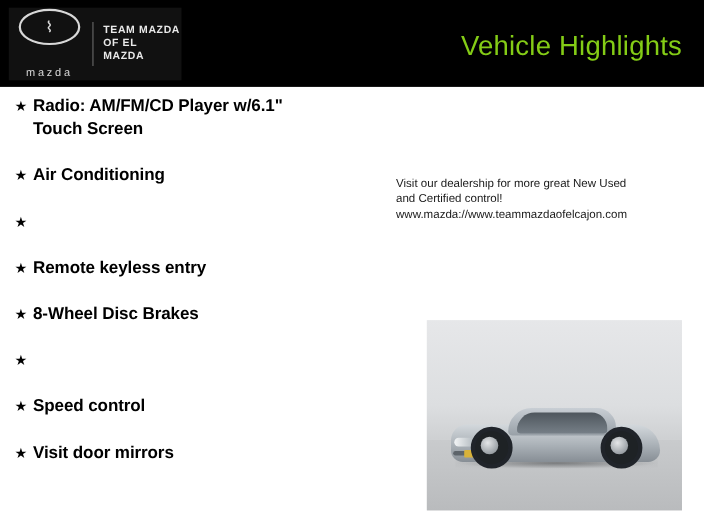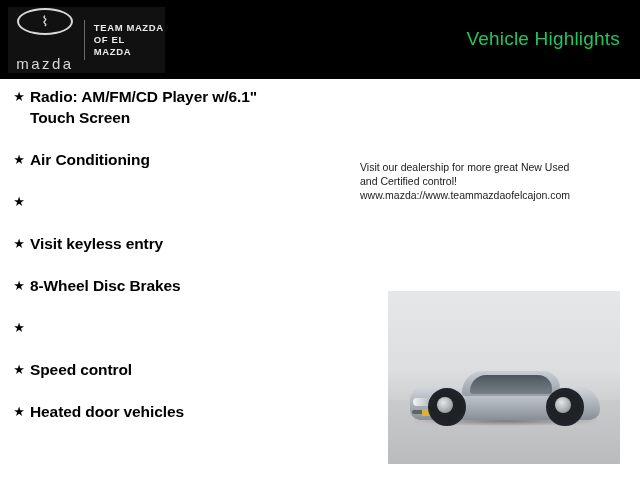--- a/index.html
+++ b/index.html
@@ -55,21 +55,21 @@
   }
   .mazda-wing {
     font-size: 17px;
     color: #d8d8d8;
     line-height: 1;
     font-family: "Liberation Serif", serif;
     transform: scaleY(0.8);
   }
   .mazda-word {
     margin-top: 20px;
-    font-size: 15px;
+    font-size: 10px;
     letter-spacing: 2.5px;
     color: #d8d8d8;
     font-family: "Liberation Sans", sans-serif;
   }
   .brand-divider {
     width: 1px;
     height: 40px;
     background: #6a6a6a;
     margin: 0 9px 0 2px;
   }
@@ -77,22 +77,22 @@
     color: #e9e9e9;
     font-size: 9.5px;
     line-height: 12px;
     letter-spacing: 0.6px;
     font-weight: bold;
   }
   .header-title {
     position: absolute;
     right: 20px;
     top: 28px;
-    color: #22c55e;
-    font-size: 19px;
+    color: #84cc16;
+    font-size: 25px;
     letter-spacing: 0.2px;
   }
 
   
   .features {
     position: absolute;
     left: 0;
     top: 86px;
     width: 370px;
   }
@@ -266,36 +266,36 @@
   </div>
   <div class="feature-row">
     <span class="feature-star">★</span>
     <span class="feature-label">Air Conditioning</span>
   </div>
   <div class="feature-row">
     <span class="feature-star">★</span>
   </div>
   <div class="feature-row">
     <span class="feature-star">★</span>
-    <span class="feature-label">Visit keyless entry</span>
+    <span class="feature-label">Remote keyless entry</span>
   </div>
   <div class="feature-row">
     <span class="feature-star">★</span>
     <span class="feature-label">8-Wheel Disc Brakes</span>
   </div>
   <div class="feature-row">
     <span class="feature-star">★</span>
   </div>
   <div class="feature-row">
     <span class="feature-star">★</span>
     <span class="feature-label">Speed control</span>
   </div>
   <div class="feature-row">
     <span class="feature-star">★</span>
-    <span class="feature-label">Heated door vehicles</span>
+    <span class="feature-label">Visit door mirrors</span>
   </div>
 </div>
 
 <div class="dealer-note">
   <div>Visit our dealership for more great New Used</div>
   <div>and Certified control!</div>
   <div>www.mazda://www.teammazdaofelcajon.com</div>
 </div>
 
 <div class="photo">

